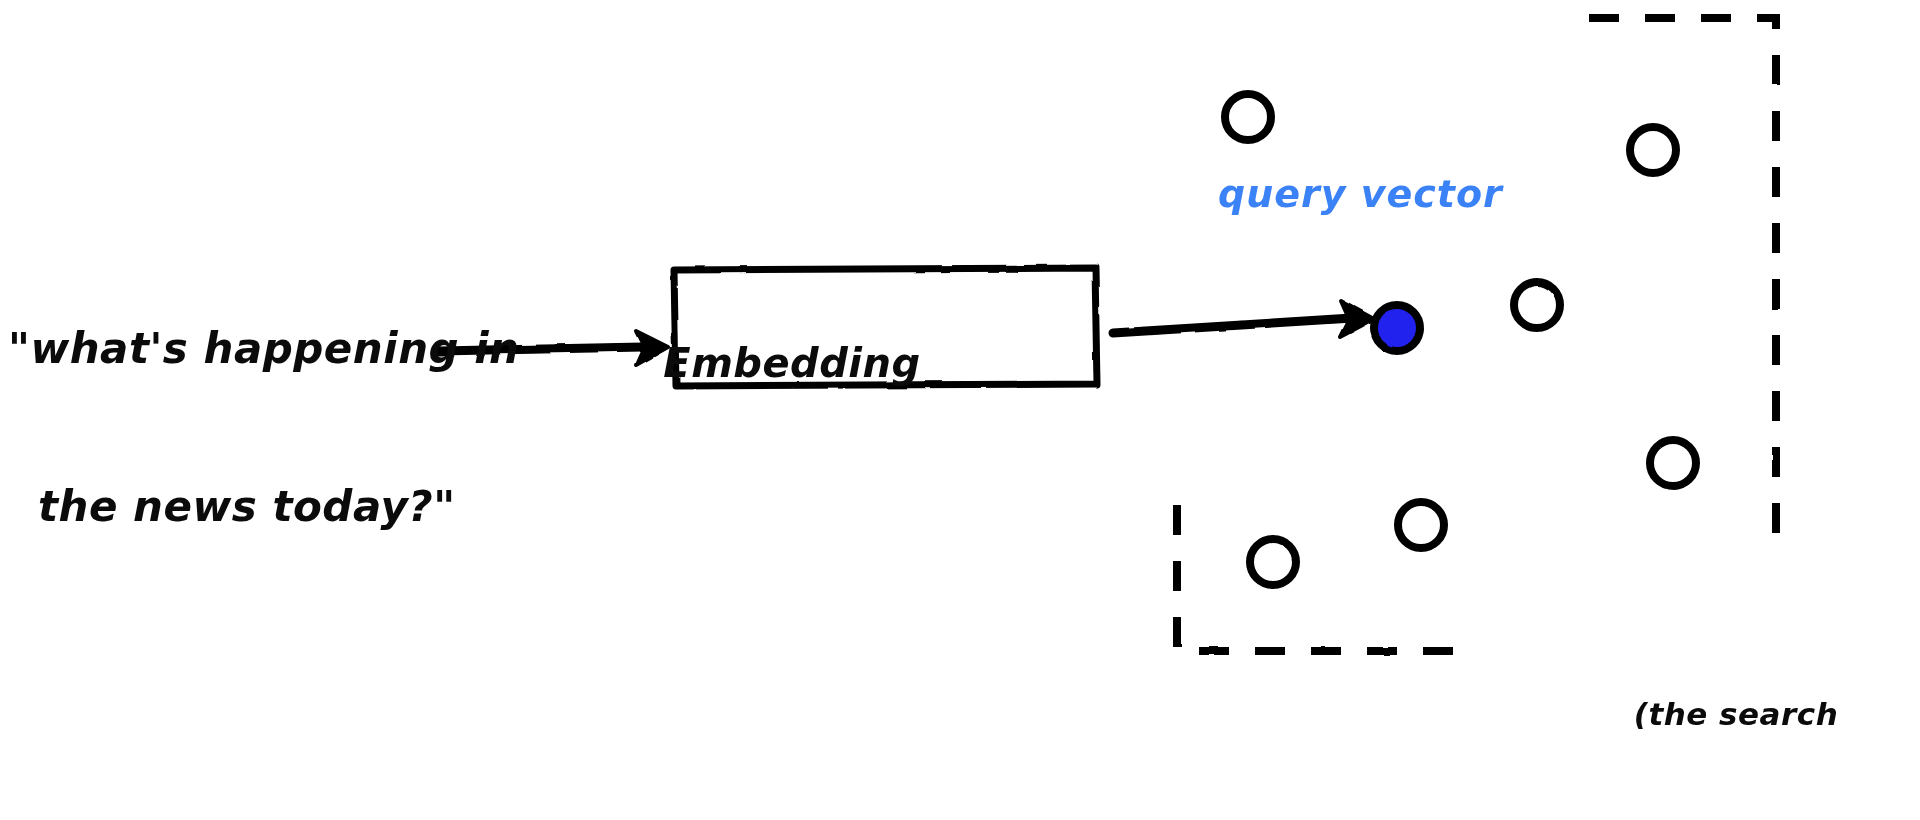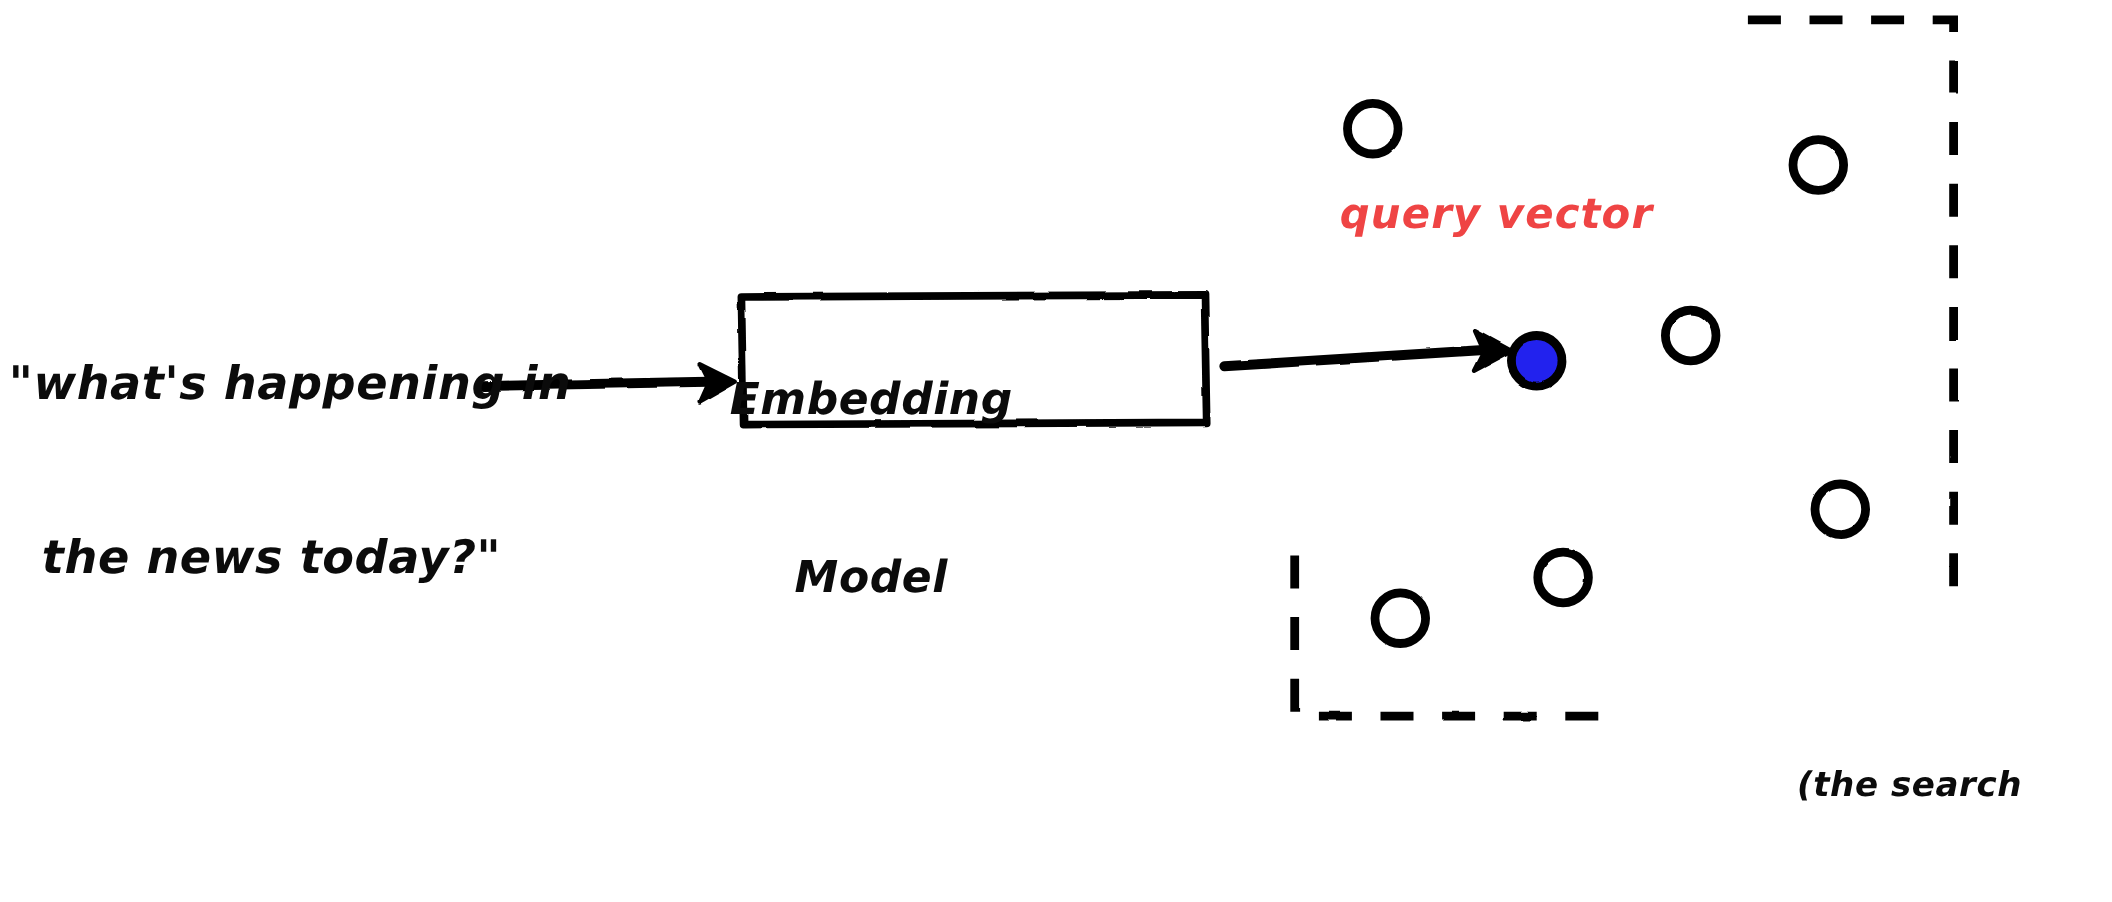--- a/index.html
+++ b/index.html
@@ -66,21 +66,21 @@
     font-size: 40px;
     line-height: 1.35;
     color: #0b0b0b;
   }
   #box-label .ln { display: block; }
 
   #query-vector-label {
     left: 1218px;
     top: 173px;
     font-size: 38px;
-    color: #ef4444;
+    color: #3b82f6;
     letter-spacing: 1px;
   }
 
   #search-space-caption {
     left: 1550px;
     top: 612px;
     width: 372px;
     text-align: center;
     font-size: 31px;
     line-height: 1.32;
@@ -152,21 +152,20 @@
   </svg>
 
 
   <div class="hand" id="query-text">
     <span class="ln ln1">"what's happening in</span>
     <span class="ln ln2">the news today?"</span>
   </div>
 
   <div class="hand" id="box-label">
     <span class="ln">Embedding</span>
-    <span class="ln">Model</span>
   </div>
 
   <div class="hand" id="query-vector-label">query vector</div>
 
   <div class="hand" id="search-space-caption">
     <span class="ln l1">(the search</span>
     <span class="ln l2">space containing</span>
     
     
   </div>

